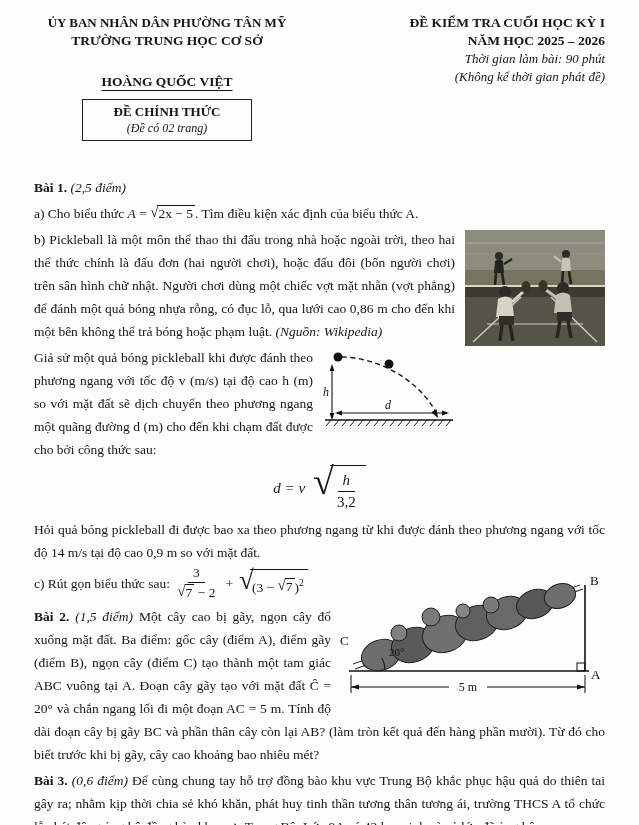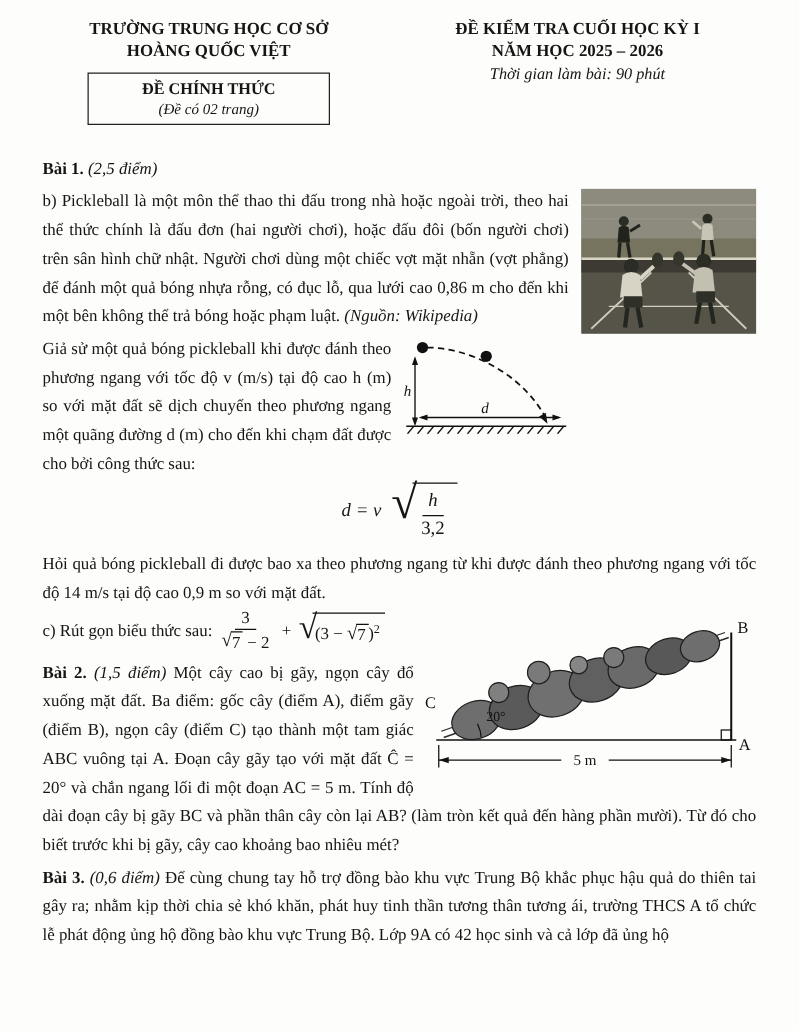--- a/index.html
+++ b/index.html
@@ -7,28 +7,28 @@
   body {
     width: 639px; height: 825px; overflow: hidden;
     background: #fdfdfb; color: #151515;
     font-family: "Liberation Serif", "DejaVu Serif", serif;
   }
   .page { padding: 14px 34px 0 34px; }
 
   
   .header { display: flex; justify-content: space-between; }
   .h-left  { width: 266px; text-align: center; }
-  .h-right { width: 286px; text-align: center; font-family: Liberation Serif, serif; }
+  .h-right { width: 286px; text-align: right; font-family: Liberation Serif, serif; }
   .h-line  { font-size: 13px; line-height: 18px; }
   .h-line.big { font-size: 13.5px; }
   .bold { font-weight: bold; }
   .italic { font-style: italic; }
-  .underline { text-underline-offset: 4px; }
+  .underline { text-decoration: underline; text-underline-offset: 4px; margin-top: 23px; }
   .stamp-box {
-    width: 194px; margin: 8px auto 4px; border: 1.4px solid #222;
+    width: 170px; margin: 8px auto 16px; border: 1.4px solid #222;
     padding: 3px 6px 4px; text-align: center;
   }
   .stamp-title { font-weight: bold; font-size: 13px; line-height: 17px; }
   .stamp-sub   { font-style: italic; font-size: 12px; line-height: 16px; }
 
   
   .body { margin-top: 12px; font-size: 13.5px; line-height: 23px; text-align: justify; }
   .para { margin: 0 0 3px 0; }
   .sec-label { font-weight: bold; }
   .sec-points { font-style: italic; }
@@ -63,41 +63,46 @@
 
   svg text { font-family: "Liberation Serif", serif; fill: #111; }
 </style>
 </head>
 <body>
 
 <div class="page">
 
   <div class="header">
     <div class="h-left">
+      <div class="h-line bold">ỦY BAN NHÂN DÂN PHƯỜNG TÂN MỸ</div>
       <div class="h-line big bold">TRƯỜNG TRUNG HỌC CƠ SỞ</div>
       <div class="h-line big bold underline">HOÀNG QUỐC VIỆT</div>
       <div class="stamp-box">
         <div class="stamp-title">ĐỀ CHÍNH THỨC</div>
         <div class="stamp-sub">(Đề có 02 trang)</div>
       </div>
     </div>
     <div class="h-right">
       <div class="h-line big bold">ĐỀ KIỂM TRA CUỐI HỌC KỲ I</div>
       <div class="h-line big bold">NĂM HỌC 2025 – 2026</div>
       <div class="h-line italic">Thời gian làm bài: 90 phút</div>
+      <div class="h-line italic">(Không kể thời gian phát đề)</div>
     </div>
   </div>
 
   <div class="body">
 
     <p class="para heading-line">
       <span class="sec-label">Bài 1.</span>
       <span class="sec-points">(2,5 điểm)</span>
     </p>
 
+    <p class="para">
+      <span>a) Cho biểu thức </span><span class="mvar">A</span><span> = </span><span class="ssqrt"><span class="sg">√</span><span class="rd">2x − 5</span></span><span>.  Tìm điều kiện xác định của biểu thức A.</span>
+    </p>
 
     <div class="para">
       <span class="float-right photo">
         <svg width="140" height="116" viewBox="0 0 140 116">
           <rect width="140" height="116" fill="#6b6a5e"></rect>
           <rect width="140" height="40" fill="#8d8b7d"></rect>
           <rect y="40" width="140" height="22" fill="#76745f"></rect>
           <rect y="62" width="140" height="54" fill="#565449"></rect>
           <line x1="0" y1="13" x2="140" y2="13" stroke="#a4a193" stroke-width="1.5"></line>
           <line x1="0" y1="24" x2="140" y2="24" stroke="#97948a" stroke-width="1"></line>

